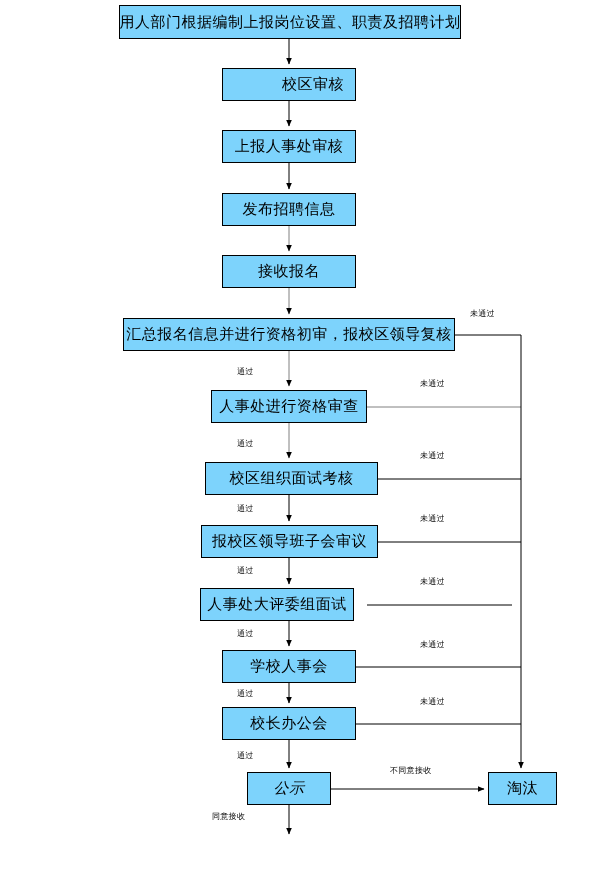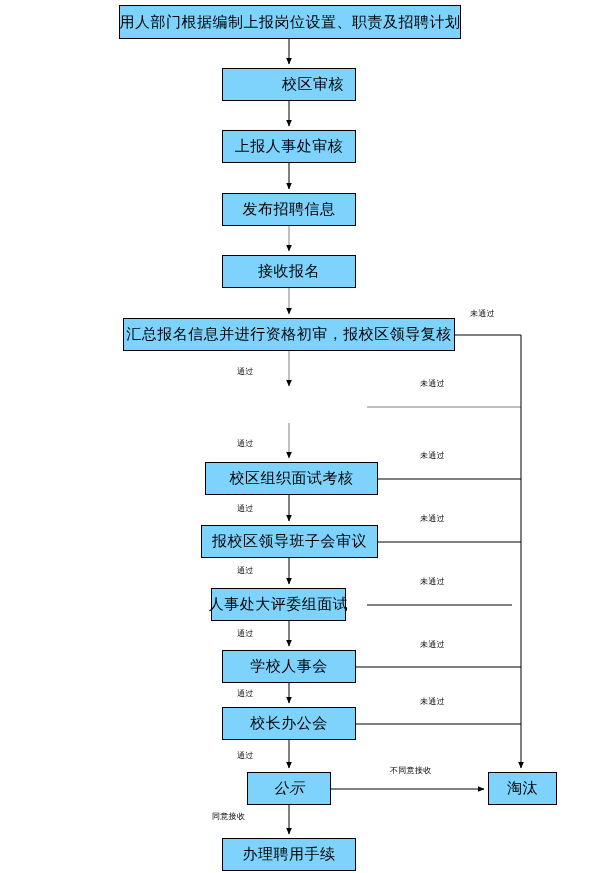--- a/index.html
+++ b/index.html
@@ -110,52 +110,52 @@
   </div>
 
   <div class="node" style="left:222px; top:255px; width:134px; height:33px;">
     <span class="node-label">接收报名</span>
   </div>
 
   <div class="node" style="left:123px; top:318px; width:332px; height:33px;">
     <span class="node-label">汇总报名信息并进行资格初审，报校区领导复核</span>
   </div>
 
+  <div class="node" style="left:211px; top:390px; width:156px; height:33px;">
+    <span class="node-label">人事处进行资格审查</span>
+  </div>
 
   <div class="node" style="left:205px; top:462px; width:173px; height:33px;">
     <span class="node-label">校区组织面试考核</span>
   </div>
 
   <div class="node" style="left:201px; top:525px; width:177px; height:33px;">
     <span class="node-label">报校区领导班子会审议</span>
   </div>
 
-  <div class="node" style="left:211px; top:588px; width:135px; height:33px;justify-content:center;">
+  <div class="node" style="left:200px; top:588px; width:154px; height:33px;justify-content:center;">
     <span class="node-label">人事处大评委组面试</span>
   </div>
 
   <div class="node" style="left:222px; top:650px; width:134px; height:33px;">
     <span class="node-label">学校人事会</span>
   </div>
 
   <div class="node" style="left:222px; top:707px; width:134px; height:33px;">
     <span class="node-label">校长办公会</span>
   </div>
 
   <div class="node" style="left:247px; top:772px; width:84px; height:33px;font-style:italic;">
     <span class="node-label">公示</span>
   </div>
 
   <div class="node" style="left:488px; top:772px; width:69px; height:33px;">
     <span class="node-label">淘汰</span>
   </div>
 
-  <div class="node" style="left:222px; top:838px; width:134px; height:33px;">
-    <span class="node-label">办理聘用手续</span>
-  </div>
 
   <span class="edge-label" style="left:470px; top:310px;">未通过</span>
   <span class="edge-label" style="left:237px; top:368px;">通过</span>
   <span class="edge-label" style="left:420px; top:380px;">未通过</span>
   <span class="edge-label" style="left:237px; top:440px;">通过</span>
   <span class="edge-label" style="left:420px; top:452px;">未通过</span>
   <span class="edge-label" style="left:237px; top:505px;">通过</span>
   <span class="edge-label" style="left:420px; top:515px;">未通过</span>
   <span class="edge-label" style="left:237px; top:567px;">通过</span>
   <span class="edge-label" style="left:420px; top:578px;">未通过</span>

